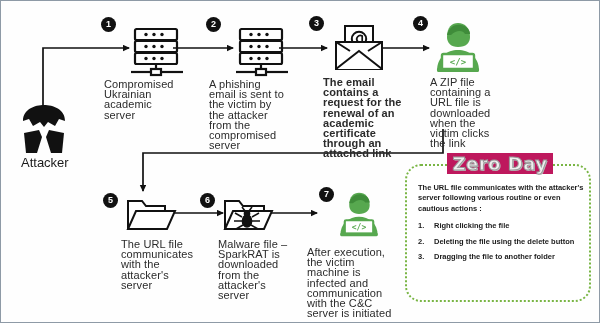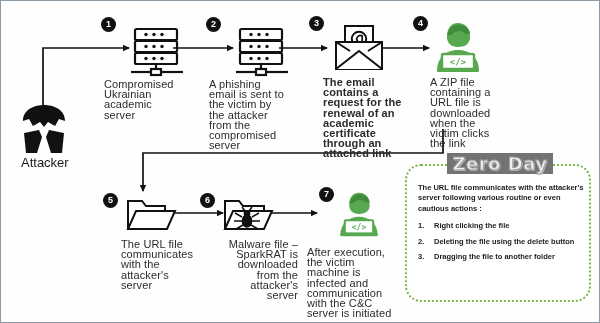--- a/index.html
+++ b/index.html
@@ -29,21 +29,21 @@
   
   #zeroday{position:absolute;left:404px;top:163px;width:186px;height:138px;
            border:2.4px dotted #79b544;border-radius:16px;box-sizing:border-box;
            background:#ffffff;}
   #zd-title{position:absolute;left:0;top:-13px;width:186px;text-align:center;
             font-size:18px;font-weight:700;letter-spacing:.5px;
             color:#efefef;
             -webkit-text-stroke:1px #9a9a9a;
             text-shadow:1px 1px 0 #bdbdbd;
             font-family:"DejaVu Sans",sans-serif;}
-  #zd-title span{background:#737373;padding:0 5px;}
+  #zd-title span{background:#be185d;padding:0 5px;}
   #zd-body{position:absolute;left:11px;top:17px;width:166px;
            font-size:7.5px;line-height:10.4px;font-weight:700;color:#1b1b1b;}
   #zd-list{margin:7px 0 0 0;padding:0;list-style:none;}
   #zd-list li{display:flex;font-size:7.5px;line-height:10.4px;
               font-weight:700;color:#1b1b1b;margin-bottom:5px;}
   #zd-list li .num{width:16px;flex:0 0 16px;}
   #zd-list li .txt{flex:1;text-align:justify;}
 </style>
 </head>
 <body>
@@ -194,21 +194,21 @@
           <line x1="23" y1="14" x2="20" y2="10"></line>
           <line x1="27" y1="14" x2="30" y2="10"></line>
           <line x1="20" y1="20" x2="13" y2="16"></line>
           <line x1="30" y1="20" x2="37" y2="16"></line>
           <line x1="20" y1="24" x2="12" y2="24"></line>
           <line x1="30" y1="24" x2="38" y2="24"></line>
           <line x1="21" y1="28" x2="14" y2="32"></line>
           <line x1="29" y1="28" x2="36" y2="32"></line>
         </g>
       </svg>
-      <div class="caption" style="left:18px;top:46px;width:80px;text-align:right;">Malware file – SparkRAT is downloaded from the attacker's server</div>
+      <div class="caption" style="left:18px;top:46px;width:80px;">Malware file – SparkRAT is downloaded from the attacker's server</div>
     </div>
 
     <div class="node" style="left:306px;top:186px;">
       <div class="badge" style="left:12px;top:0;">7</div>
       <svg class="icon" style="left:28px;top:3px;" width="48" height="48" viewBox="0 0 54 52">
         <path d="M16,16 C16,6 21,2 27,2 C34,2 39,7 39,16 C39,22 35,26 27,26
                  C20,26 16,22 16,16 Z" fill="#57a84f"></path>
         <path d="M16,14 C18,6 24,3 30,4 C36,5 39,9 39,13 L34,13
                  C32,9 25,9 20,14 Z" fill="#3f8c3a"></path>
         <path d="M6,50 C6,36 16,29 27,29 C38,29 48,36 48,50 Z" fill="#57a84f"></path>

